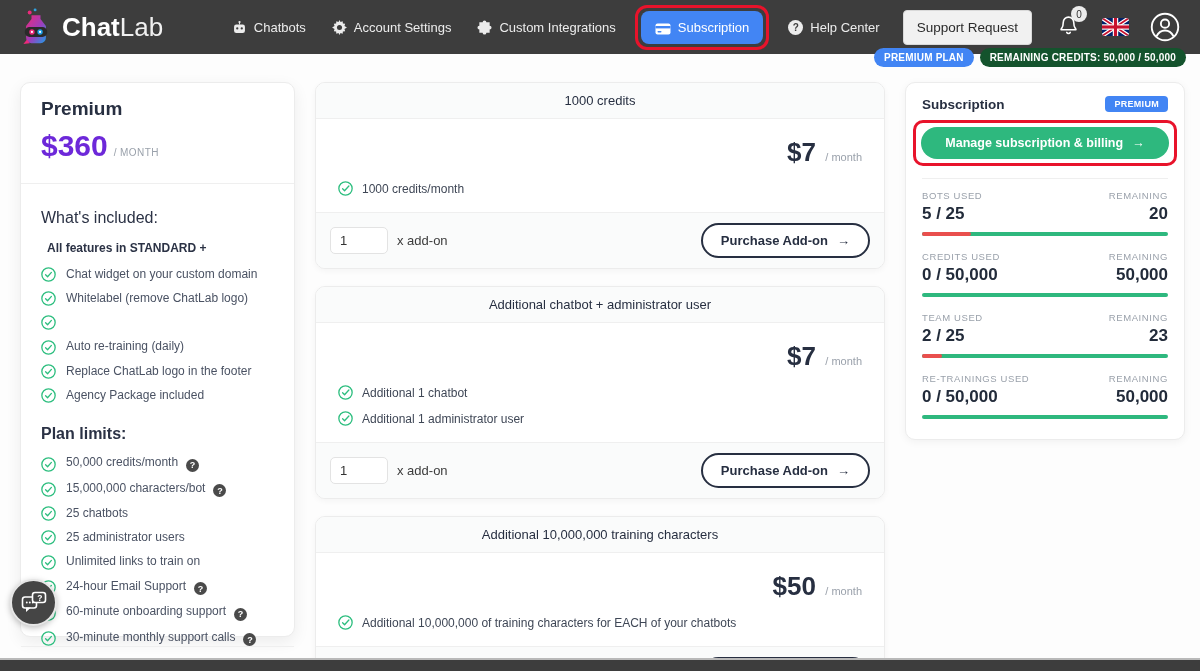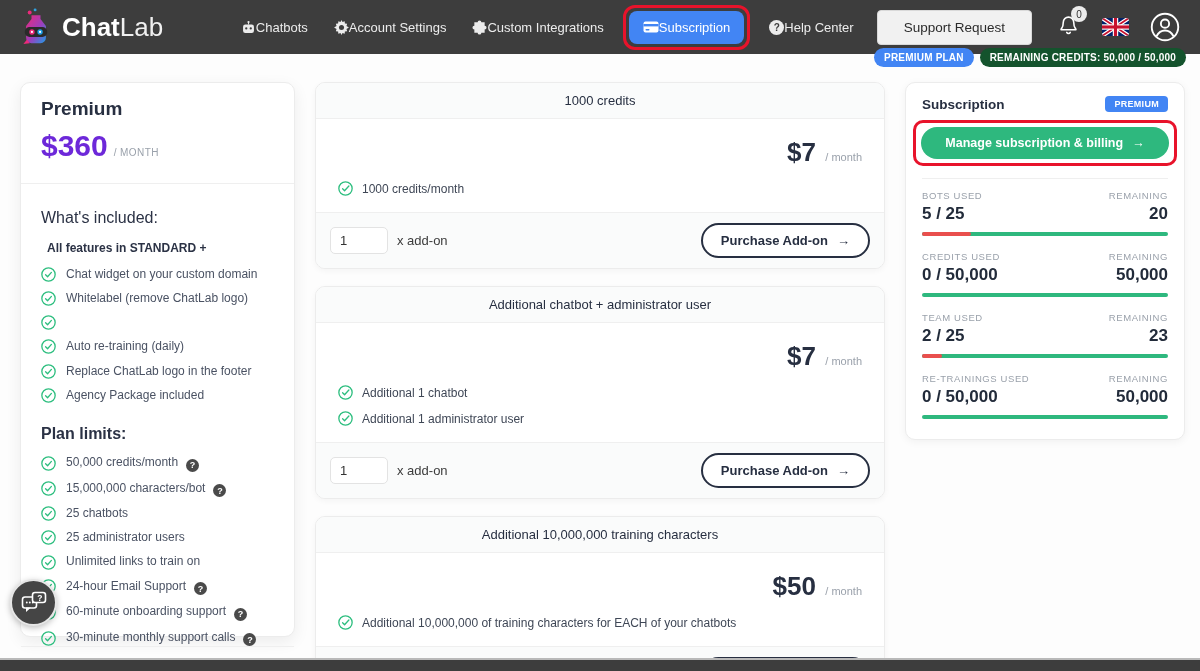--- a/index.html
+++ b/index.html
@@ -5,27 +5,27 @@
   *{margin:0;padding:0;box-sizing:border-box}
   html,body{width:1200px;height:671px;overflow:hidden}
   body{font-family:"Liberation Sans",sans-serif;background:#fdfdfd;color:#2b3245;position:relative}
 
   
   .navbar{height:54px;background:#3d3d3d;display:flex;align-items:center;padding:0 16px 0 18px;position:relative;z-index:20}
   .brand{display:flex;align-items:center;gap:8px;margin-right:auto;cursor:pointer}
   .brand-text{font-size:26px;color:#fff;line-height:1}
   .brand-text .bt-bold{font-weight:700}
   .brand-text .bt-light{font-weight:300;color:#f0f0f0}
-  .nav-item{display:flex;align-items:center;color:#ececec;font-size:13px;margin:0 13px;cursor:pointer;white-space:nowrap;text-decoration:none}
+  .nav-item{display:flex;align-items:flex-end;gap:7px;color:#ececec;font-size:13px;margin:0 13px;cursor:pointer;white-space:nowrap;text-decoration:none}
   .nav-ic{display:flex;align-items:center}
   .nav-active{background:#4285f4;color:#fff;padding:9px 14px;border-radius:8px;margin:0}
   .annotation{border:3px solid #e8132b;border-radius:12px;padding:3px;display:inline-flex}
   .annotation-nav{margin:0 6px}
   .q-circle{width:15px;height:15px;border-radius:50%;background:#ececec;color:#3d3d3d;font-size:10px;font-weight:700;display:inline-flex;align-items:center;justify-content:center}
-  .support-btn{background:#f1f1f1;border:1px solid #d9d9d9;color:#2b2b2b;font-size:13.5px;padding:9px 26px;border-radius:4px;margin:0 16px 0 10px;cursor:pointer;font-family:inherit;white-space:nowrap}
+  .support-btn{background:#f1f1f1;border:1px solid #d9d9d9;color:#2b2b2b;font-size:13.5px;padding:9px 13px;border-radius:4px;margin:0 16px 0 10px;cursor:pointer;font-family:inherit;white-space:nowrap}
   .bell-wrap{position:relative;margin:0 10px;cursor:pointer}
   .bell-badge{position:absolute;top:-8px;right:-8px;background:#ececec;color:#333;border-radius:50%;min-width:16px;height:16px;font-size:10px;display:flex;align-items:center;justify-content:center}
   .flag-wrap{width:27px;height:18px;border-radius:3px;overflow:hidden;margin:0 13px;cursor:pointer;display:block;line-height:0}
   .avatar-wrap{margin:0 4px 0 8px;cursor:pointer;line-height:0}
 
   
   .badges{position:absolute;top:48px;right:14px;display:flex;gap:6px;z-index:30}
   .badge-pill{font-size:10px;font-weight:700;color:#fff;padding:4px 10px;border-radius:10px;letter-spacing:.2px;white-space:nowrap}
   .badge-plan{background:#4285f4}
   .badge-credits{background:#14532d}
@@ -37,21 +37,21 @@
   .plan-card{width:275px;height:555px;background:#fff;border:1px solid #ececec;border-radius:10px;box-shadow:0 5px 16px rgba(0,0,0,.07);display:flex;flex-direction:column}
   .plan-head{padding:15px 20px 20px;border-bottom:1px solid #efefef}
   .plan-name{font-size:19px;font-weight:700;color:#272f41}
   .plan-price-row{margin-top:9px;display:flex;align-items:baseline;gap:6px}
   .plan-price{font-size:30px;font-weight:700;color:#6d28d9}
   .plan-period{font-size:10px;color:#9aa1ab;letter-spacing:.4px}
   .plan-body{padding:25px 18px 0 20px;flex:1}
   .included-title{font-size:16px;color:#2b3245}
   .included-sub{font-size:12px;font-weight:700;color:#2b3245;margin:14px 0 0 6px}
   .check-list{list-style:none;margin-top:11px;display:flex;flex-direction:column;gap:8px}
-  .check-list li{display:flex;gap:10px;font-size:12px;color:#4a5263;line-height:1.35;align-items:center}
+  .check-list li{display:flex;gap:10px;font-size:12px;color:#4a5263;line-height:1.35;align-items:flex-end}
   .check-ic{flex:0 0 15px;margin-top:1px;line-height:0}
   .limits-title{font-size:16px;font-weight:700;color:#2b3245;margin-top:22px}
   .help-badge{display:inline-flex;width:13px;height:13px;border-radius:50%;background:#4a4a4a;color:#fff;font-size:9px;align-items:center;justify-content:center;margin-left:8px;font-weight:700;vertical-align:-2px;cursor:pointer}
   .plan-foot{margin-top:auto;border-top:1px solid #efefef;height:26px}
 
   
   .addons{display:flex;flex-direction:column;gap:17px;width:570px}
   .addon-card{background:#fff;border:1px solid #ececec;border-radius:10px;overflow:hidden;box-shadow:0 2px 6px rgba(0,0,0,.04)}
   .addon-header{background:#fafbfb;border-bottom:1px solid #efefef;text-align:center;font-size:13px;color:#272f41;padding:10px 0}
   .addon-body{padding:14px 22px 16px}

